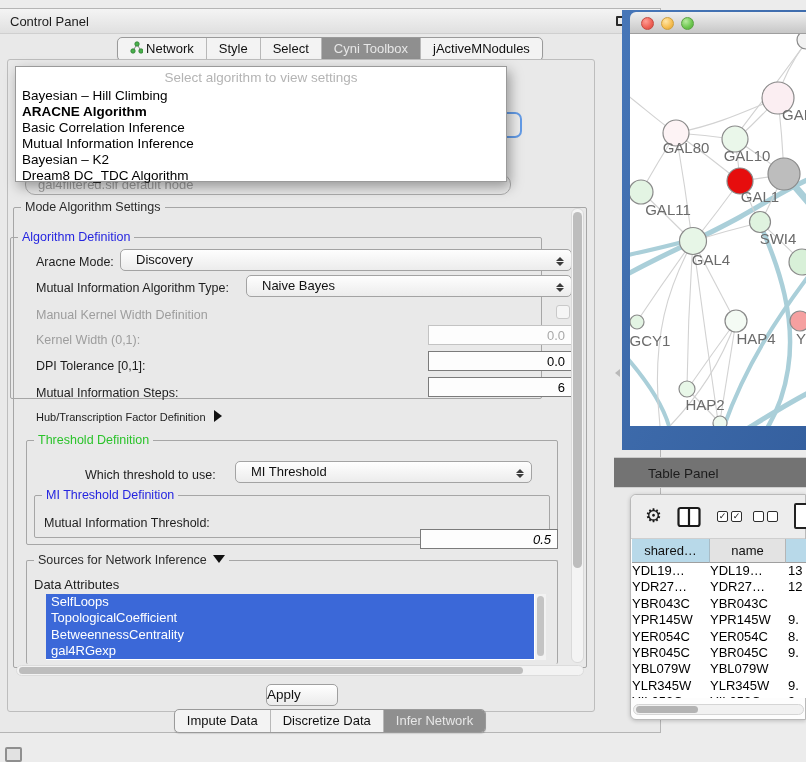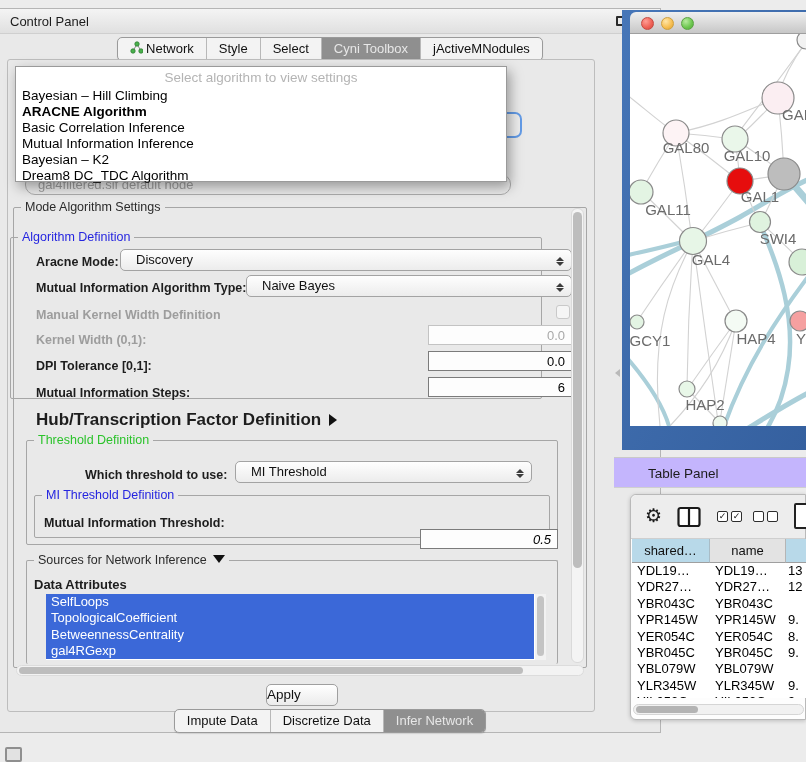--- a/index.html
+++ b/index.html
@@ -32,21 +32,21 @@
   .popup-placeholder { height:21px; text-align:center; color:#b4b4b4; font-size:13.5px; line-height:22px; overflow:hidden; }
   .popup-opt { height:16px; line-height:16px; font-size:13.5px; color:#000; padding-left:6px; cursor:pointer; white-space:nowrap; }
   .popup-opt.bold { font-weight:bold; }
 
   
   .group { position:absolute; border:1px solid #a6a6a6; border-radius:2px; }
   .group-label { position:absolute; top:-8px; left:7px; background:#e9e9e9; padding:0 4px; font-size:12.5px; color:#2b2b2b; white-space:nowrap; }
   .group-label.blue { color:#2525e0; }
   .group-label.green { color:#2bc32b; }
 
-  .lbl { position:absolute; font-size:12.5px; font-weight:bold; color:#1d1d1d; white-space:nowrap;text-align:center; }
+  .lbl { position:absolute; font-size:12.5px; font-weight:normal; color:#1d1d1d; white-space:nowrap;text-align:center; }
   .lbl.dis { color:#9d9d9d; }
 
   .combo { position:absolute; height:22px; border:1px solid #a3a3a3; border-radius:5px; background:linear-gradient(#fefefe,#ececec); font-size:13px; color:#111; line-height:20px; padding-left:15px; cursor:pointer; }
   .combo .spin { position:absolute; right:7px; top:3px; width:9px; height:16px; display:flex; flex-direction:column; align-items:center; justify-content:center; gap:1px; }
   .combo .spin i { width:0; height:0; border-left:4px solid transparent; border-right:4px solid transparent; }
   .combo .spin .up { border-bottom:4px solid #3c3c3c; }
   .combo .spin .dn { border-top:4px solid #3c3c3c; }
 
   .tfield { position:absolute; height:20px; background:#fdfdfd; border:1px solid #7b7b7b; font-size:13px; color:#000; text-align:right; padding:2px 6px 0 4px; }
   .tfield.dis { border-color:#c3c3c3; color:#a9a9a9; }
@@ -78,37 +78,37 @@
   .net-frame { position:absolute; left:622px; top:10px; width:184px; height:440px; background:linear-gradient(120deg,#4676b8,#35609f); }
   .net-titlebar { position:absolute; left:630px; top:12px; width:176px; height:22px; background:linear-gradient(#efefef,#c7c7c7); border-bottom:1px solid #9f9f9f; border-top-left-radius:6px; }
   .tl { position:absolute; top:5px; width:13px; height:13px; border-radius:50%; cursor:pointer; }
   .tl.red { left:11px; background:radial-gradient(circle at 35% 30%,#ff9d94,#ee6055 60%,#d04a43); border:1px solid #c54a42; }
   .tl.yellow { left:31px; background:radial-gradient(circle at 35% 30%,#ffe6a8,#f6bd4f 60%,#d6a23a); border:1px solid #cf9f3c; }
   .tl.green { left:51px; background:radial-gradient(circle at 35% 30%,#b7eb9e,#6bc64e 60%,#58a83f); border:1px solid #5aa342; }
   .net-canvas { position:absolute; left:630px; top:34px; width:176px; height:392px; background:#ffffff; overflow:hidden; }
   .net-canvas text { font-family:"Liberation Sans",sans-serif; font-size:15px; fill:#6b6b6b; }
 
   
-  .tp-bar { position:absolute; left:614px; top:457px; width:192px; height:31px; background:#c4b5fd; border-top:1px solid #c9c9c9; border-bottom:1px solid #cfcfcf; }
+  .tp-bar { position:absolute; left:614px; top:457px; width:192px; height:31px; background:#737373; border-top:1px solid #c9c9c9; border-bottom:1px solid #cfcfcf; }
   .tp-title { position:absolute; left:34px; top:8px; font-size:13.5px; color:#1c1c1c; }
   .tbl-win { position:absolute; left:630px; top:494px; width:176px; height:226px; background:#fdfdfd; border:1px solid #b9b9b9; border-radius:6px 0 0 6px; box-shadow:0 1px 4px rgba(0,0,0,.2); }
   .tbl-toolbar { position:absolute; left:0; top:0; right:0; height:44px; background:#ededed; border-bottom:1px solid #cfcfcf; border-radius:6px 0 0 0; }
   .gear { position:absolute; left:14px; top:9px; font-size:19px; color:#1a1a1a; cursor:pointer; }
   .cols-icon { position:absolute; left:46px; top:11px; cursor:pointer; }
   .cb-pair { position:absolute; top:16px; display:flex; gap:3px; cursor:pointer; }
   .cb-pair span { width:11px; height:11px; border:1.5px solid #2e2e2e; border-radius:2px; font-size:9px; line-height:9px; text-align:center; color:#111; background:#fff; }
   .doc-icon { position:absolute; left:163px; top:8px; width:18px; height:26px; border:2px solid #222; border-radius:2px; background:#fff; }
   .tbl-head { position:absolute; left:1px; top:44px; display:flex; height:24px; font-size:13px; color:#111; }
   .th { border-right:1px solid #a9bcc6; border-bottom:1px solid #9f9f9f; text-align:center; line-height:23px; overflow:hidden; cursor:pointer; white-space:nowrap; }
   .th.c1 { width:78px; background:#b8d9e9; }
   .th.c2 { width:76px; background:#e3e3e3; border-right-color:#b5b5b5; }
   .th.c3 { width:21px; background:#b8d9e9; border-right:none; }
   .tbl-rows { position:absolute; left:1px; top:68px; width:174px; height:135px; overflow:hidden; background:#fff; }
   .tr { display:flex; height:16.4px; font-size:13px; color:#000; }
-  .td { overflow:hidden; white-space:nowrap; padding-left:5px; line-height:16px; }
+  .td { overflow:hidden; white-space:nowrap; line-height:16px; }
   .td.c1 { width:78px; } .td.c2 { width:76px; } .td.c3 { width:20px; padding-left:2px; }
   .tbl-hsb { position:absolute; left:2px; top:209px; width:171px; height:11px; background:#f1f1f1; border:1px solid #d5d5d5; border-radius:6px; }
   .tbl-hsb .thumb { position:absolute; left:2px; top:1px; width:62px; height:7px; background:#b3b3b3; border-radius:4px; }
 
   .net-tab-icon { display:inline-block; }
 </style>
 </head>
 <body>
 
 <div id="app">
@@ -192,21 +192,21 @@
     </div>
     <span class="lbl dis" style="left:36px;top:299px;">Manual Kernel Width Definition</span>
     <span class="checkbox" style="left:556px;top:296px;"></span>
     <span class="lbl dis" style="left:36px;top:324px;">Kernel Width (0,1):</span>
     <div class="tfield dis" style="left:428px;top:316px;width:144px;">0.0</div>
     <span class="lbl" style="left:36px;top:350px;">DPI Tolerance [0,1]:</span>
     <div class="tfield" style="left:428px;top:342px;width:144px;">0.0</div>
     <span class="lbl" style="left:36px;top:377px;">Mutual Information Steps:</span>
     <div class="tfield" style="left:428px;top:368px;width:144px;">6</div>
 
-    <span class="lbl" style="left:36px;top:401px;font-size:17px;">
+    <span class="lbl" style="left:36px;top:401px;font-size:11px;">
       <span>Hub/Transcription Factor Definition</span><span class="arrow-right"></span>
     </span>
 
     <div class="group" style="left:26px;top:431px;width:532px;height:105px;">
       <span class="group-label green">Threshold Definition</span>
     </div>
     <span class="lbl" style="left:85px;top:459px;">Which threshold to use:</span>
     <div class="combo" style="left:235px;top:452px;width:297px;">
       <span>MI Threshold</span>
       <span class="spin">

